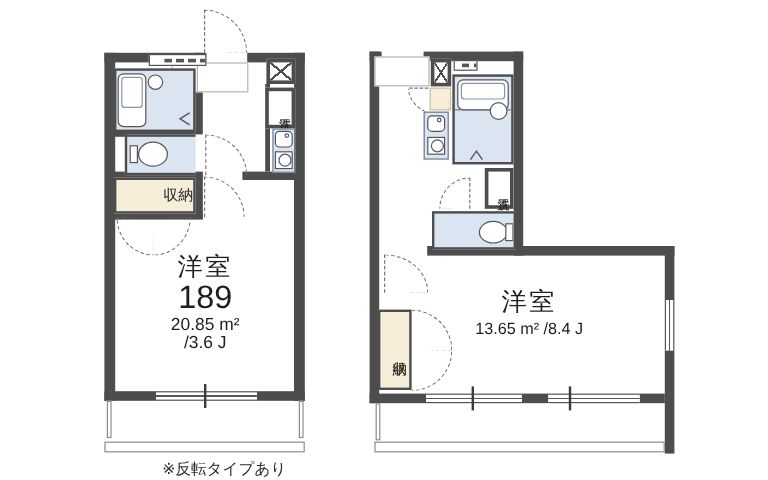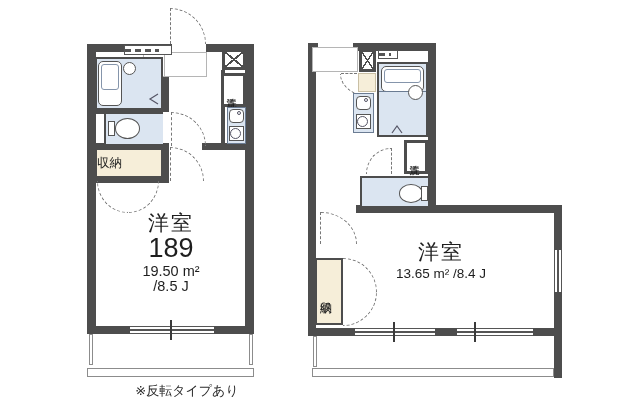--- a/index.html
+++ b/index.html
@@ -22,21 +22,21 @@
         border-top:1.3px solid #555;border-bottom:1.3px solid #555}
   .winV{background:linear-gradient(to right,#fff 0 40%,#555 40% 60%,#fff 60% 100%);
         border-left:1.3px solid #555;border-right:1.3px solid #555}
   .rail{background:#fff;border:1.2px solid #8c8c8c}
   .tick{background:#3a3a3a;width:2px}
   .xbox{background:#fff;border:3px solid #4d4d4d;
         background-image:linear-gradient(to top right,transparent 46%,#4d4d4d 46% 54%,transparent 54%),
                          linear-gradient(to bottom right,transparent 46%,#4d4d4d 46% 54%,transparent 54%)}
   .step{background:#fff;border:1px solid #b5b5b5}
   .lbl{color:#1e1e1e;text-align:center}
-  .flexc{display:flex;align-items:center;justify-content:flex-start}
+  .flexc{display:flex;align-items:center;justify-content:flex-end}
   .vtext{writing-mode:vertical-rl;text-orientation:upright}
   .marks{background:repeating-linear-gradient(90deg,#555 0 6px,transparent 6px 10px)}
   .innerline{border:1px solid #8595ab;border-radius:3px}
 </style>
 </head>
 <body>
 
 <div class="canvas">
 
   <div>
@@ -103,22 +103,22 @@
 
     <div class="abs winH" style="left:130px;top:326px;width:84px;height:8px"></div>
     <div class="abs tick" style="left:170px;top:320px;height:20px"></div>
     <div class="abs rail" style="left:89px;top:334px;width:4px;height:31px"></div>
     <div class="abs rail" style="left:249px;top:334px;width:4px;height:31px"></div>
     <div class="abs rail" style="left:87px;top:368px;width:167px;height:9px"></div>
 
     <div class="abs lbl" style="left:95px;top:211px;width:152px">
       <div style="font-size:21px;letter-spacing:2px;line-height:24px">洋室</div>
       <div style="font-size:27px;line-height:27px">189</div>
-      <div style="font-size:14.5px;line-height:15px;margin-top:2px">19.50 m²</div>
-      <div style="font-size:14.5px;line-height:15px">/8.5 J</div>
+      <div style="font-size:14.5px;line-height:15px;margin-top:2px">20.85 m²</div>
+      <div style="font-size:14.5px;line-height:15px">/3.6 J</div>
     </div>
   </div>
 
   <div>
 
     <div class="abs wall" style="left:308px;top:43px;width:10px;height:8px"></div>
     <div class="abs wall" style="left:353px;top:43px;width:83px;height:8px"></div>
     <div class="abs wall" style="left:308px;top:43px;width:8px;height:293px"></div>
     <div class="abs wall" style="left:428px;top:43px;width:8px;height:170px"></div>
     <div class="abs wall" style="left:356px;top:205px;width:206px;height:8px"></div>

